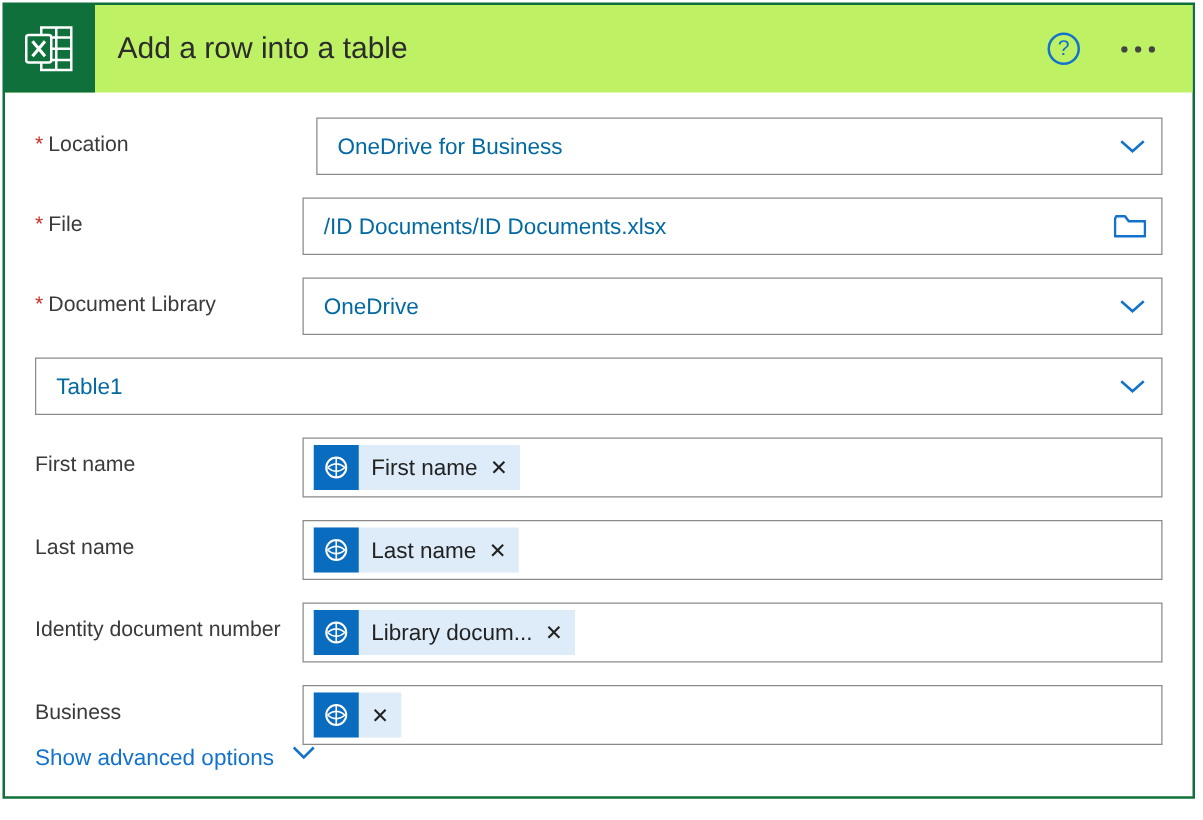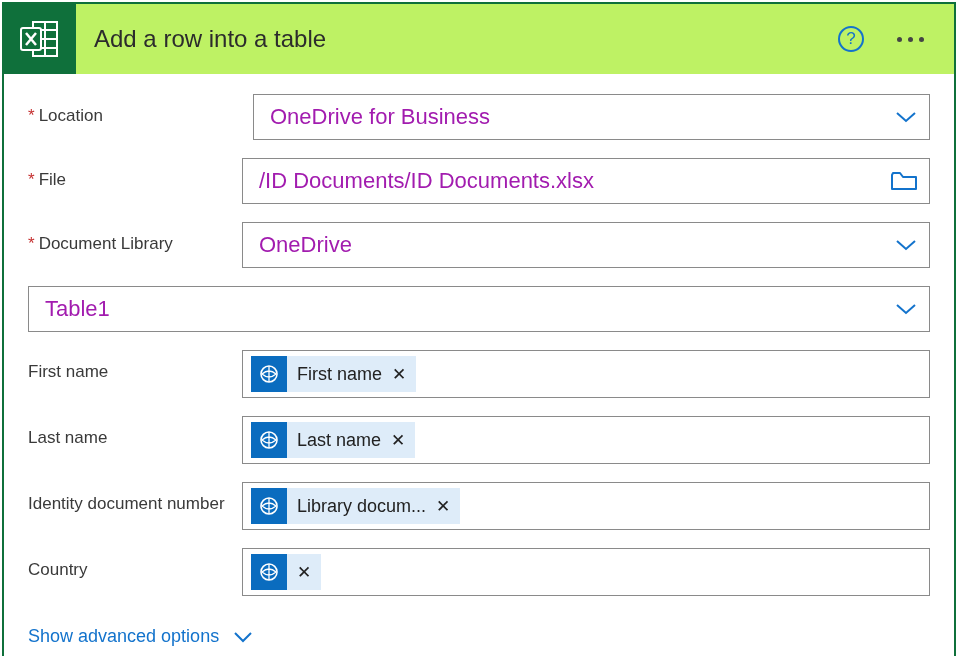--- a/index.html
+++ b/index.html
@@ -75,22 +75,22 @@
     color:#c53030;
     margin-right:4px;
   }
   .input-col { flex:1; }
   .combo {
     height:46px;
     border:1px solid #8a8a8a;
     display:flex;
     align-items:center;
     padding:0 12px 0 16px;
-    font-size:22px;
-    color:#a21caf;
+    font-size:18px;
+    color:#0369a1;
     justify-content:space-between;
   }
   .combo .chev { color:#1373cc; }
   .combo .folder { color:#1373cc; }
   .tokenbox {
     min-height:48px;
     border:1px solid #8a8a8a;
     display:flex;
     align-items:center;
     padding:5px 8px;
@@ -109,25 +109,24 @@
     display:flex;align-items:center;justify-content:center;
     margin-right:10px;
     flex:0 0 36px;
   }
   .token-label{
     font-size:18px;color:#222;margin-right:10px;
     white-space:nowrap;
   }
   .token-x{font-size:17px;color:#222;}
   .advanced{
-    margin-top:30px;
     color:#1373cc;
     font-size:18px;
     display:flex;
-    align-items:center;
+    align-items:flex-start;
     gap:14px;
   }
   svg{display:block;}
 </style>
 </head>
 <body>
 
 <div class="card">
 
   <div class="header">
@@ -256,21 +255,21 @@
                 </svg>
             </div>
             <span class="token-label">Library docum...</span>
             <span class="token-x">✕</span>
           </div>
         </div>
       </div>
     </div>
 
     <div class="row">
-      <div class="label-col">Country</div>
+      <div class="label-col">Business</div>
       <div class="input-col">
         <div class="tokenbox">
           <div class="token">
             <div class="token-icon">
               <svg width="20" height="20" viewBox="0 0 20 20">
                   <circle cx="10" cy="10" r="8" stroke="#fff" stroke-width="1.6" fill="none"></circle>
                   <path d="M3 10 Q10 4 17 10 M3 10 Q10 16 17 10 M10 2 V18" stroke="#fff" stroke-width="1.3" fill="none"></path>
                 </svg>
             </div>
             <span class="token-x">✕</span>

